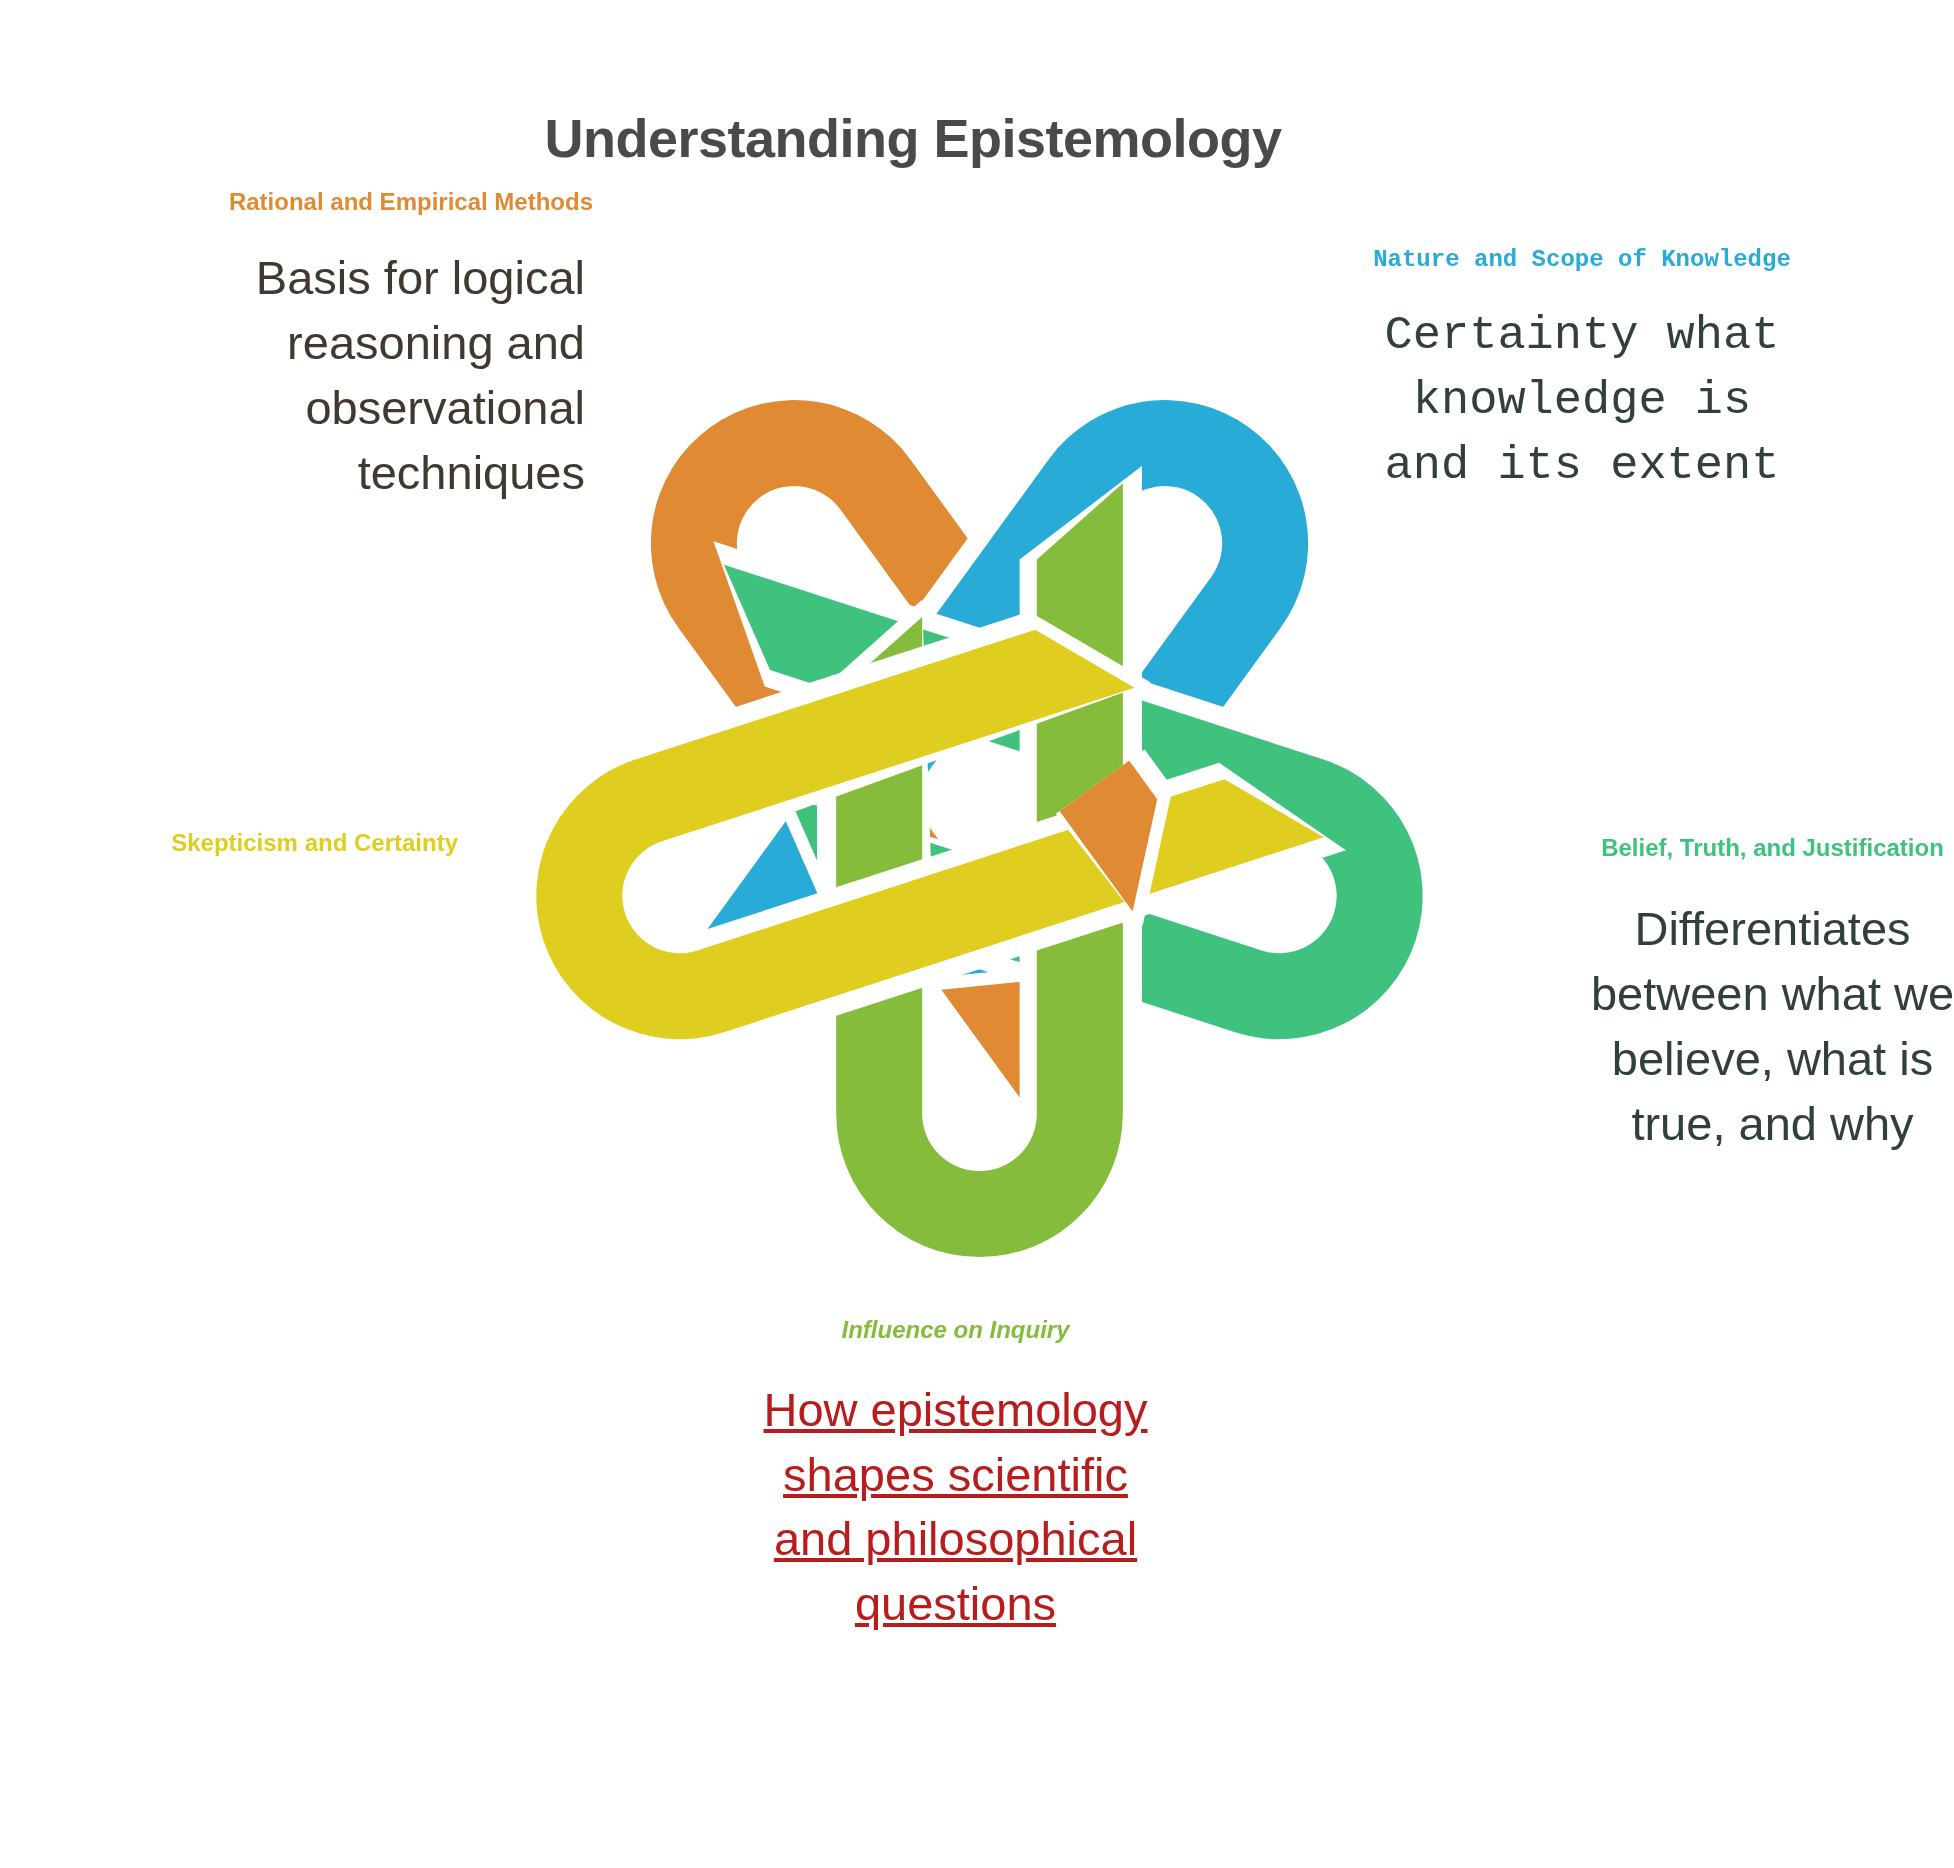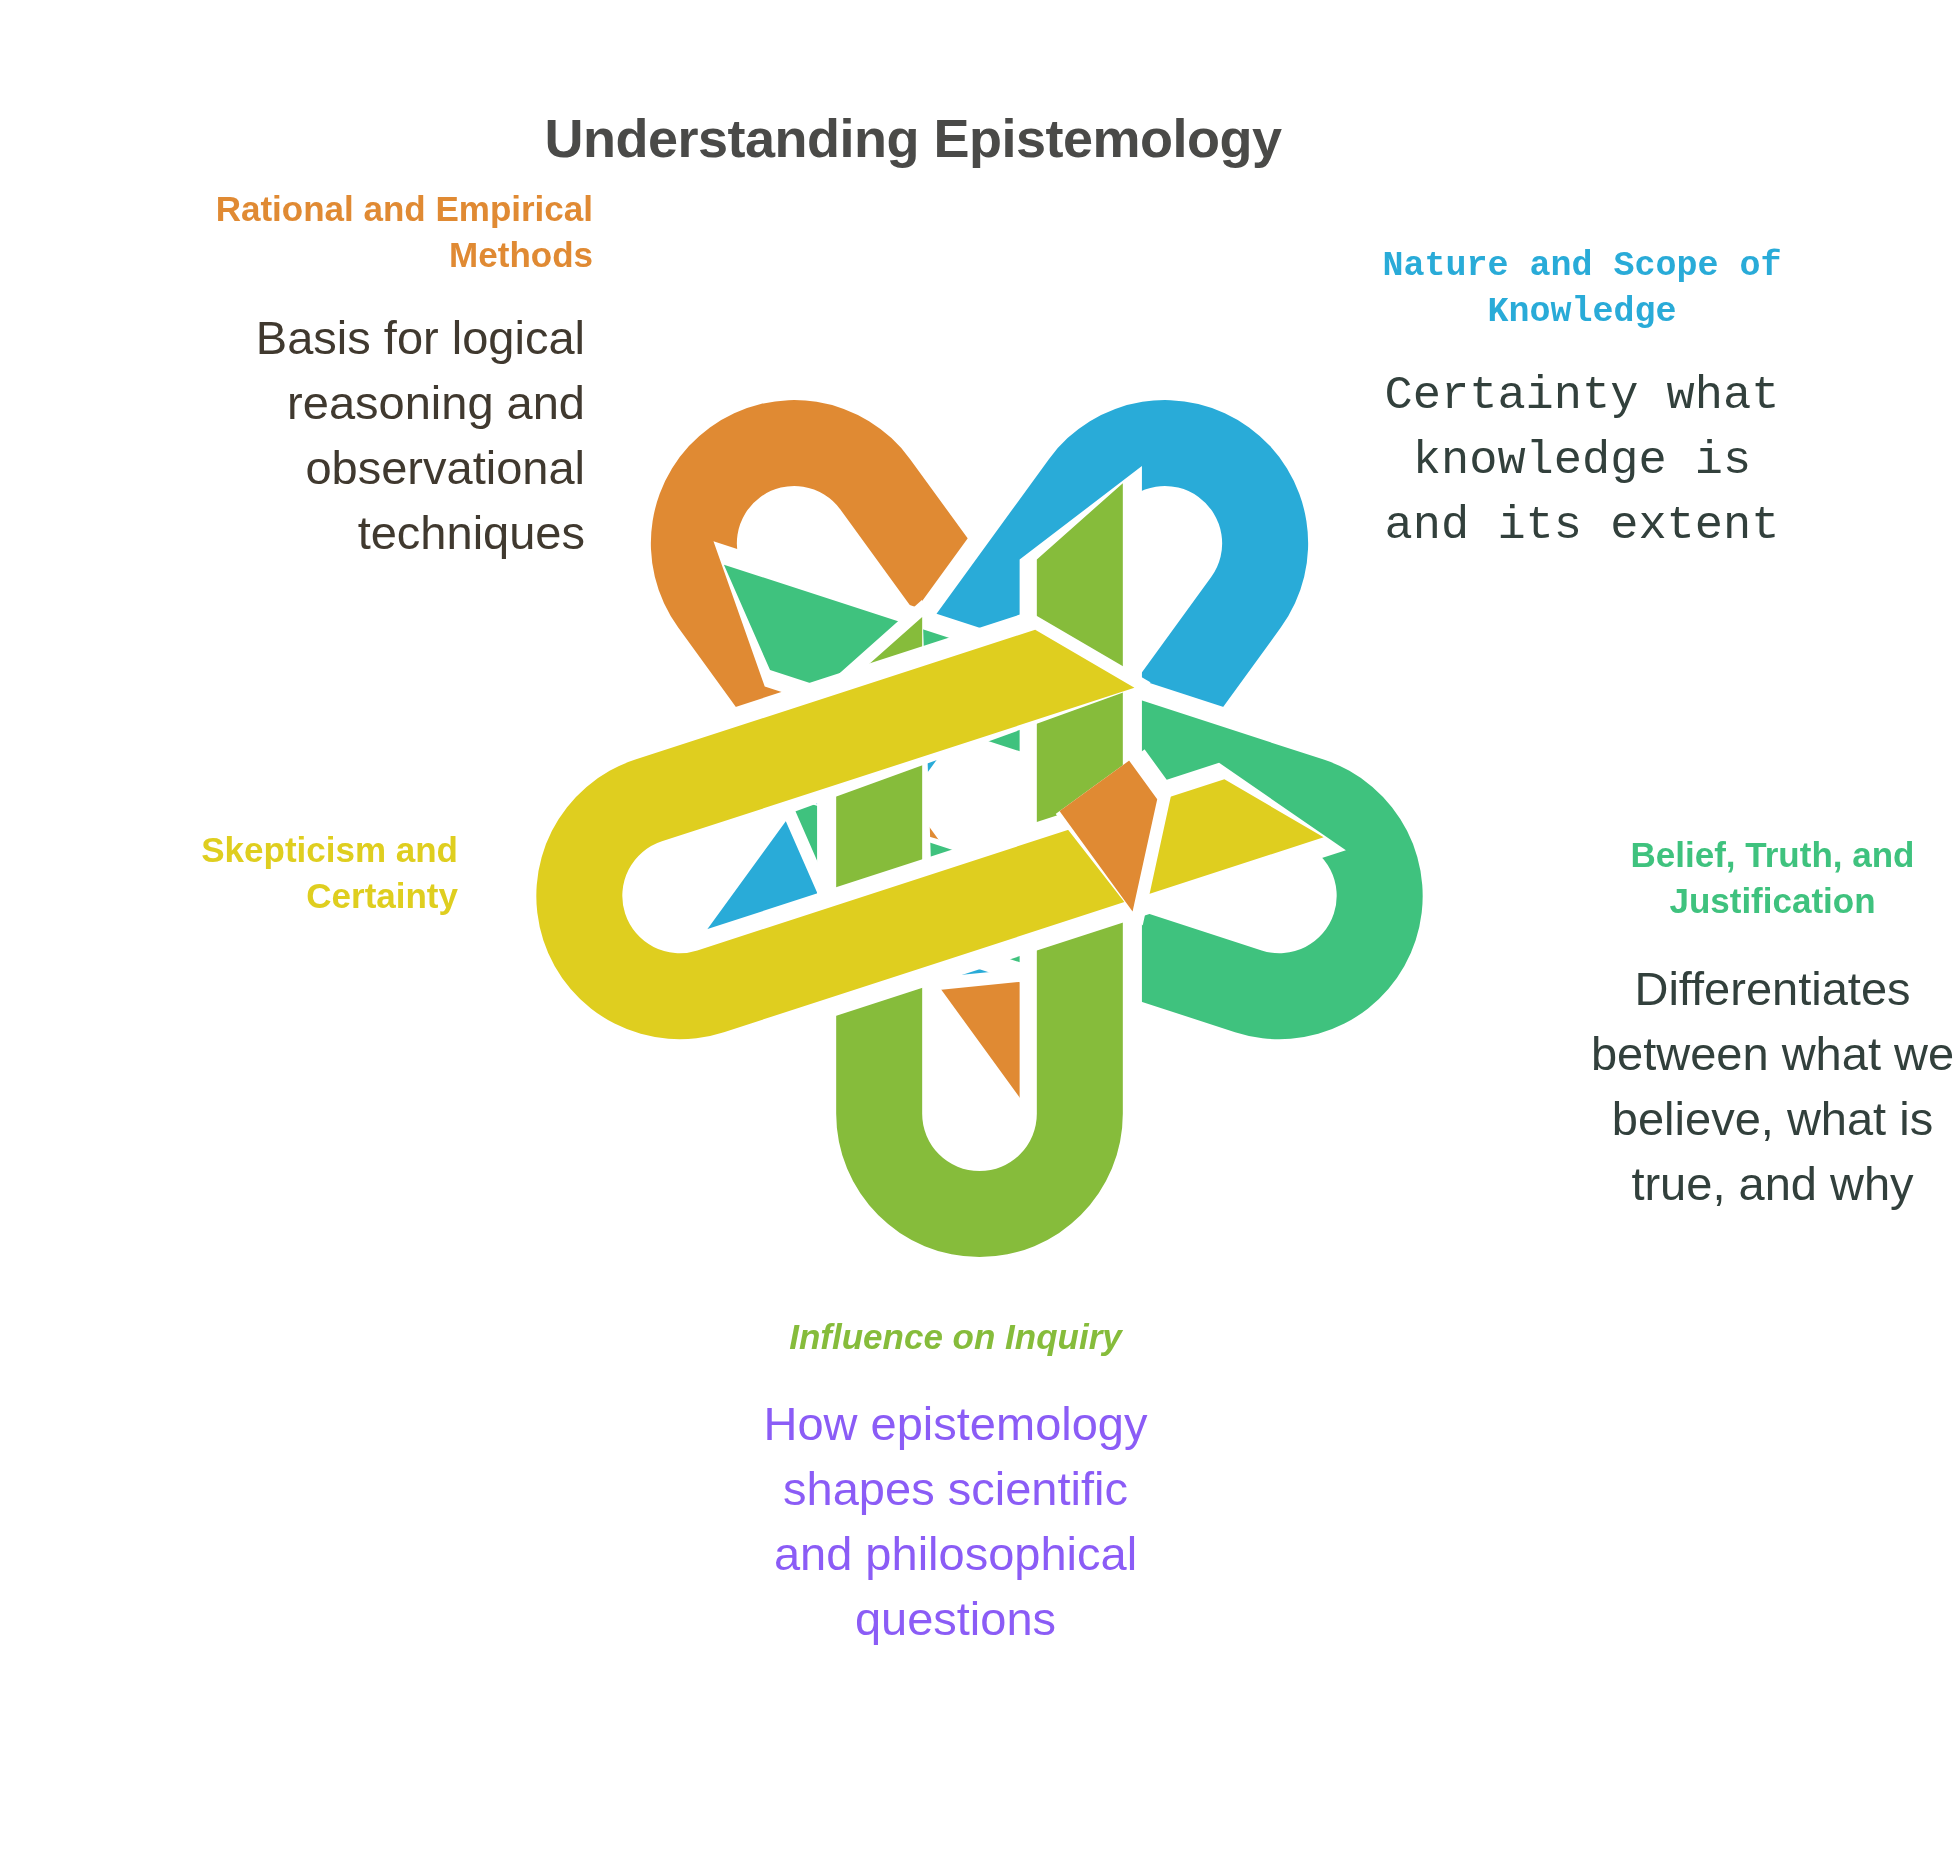--- a/index.html
+++ b/index.html
@@ -25,21 +25,21 @@
     font-size: 54px;
     font-weight: bold;
     color: #4a4a48;
     letter-spacing: -0.5px;
   }
 
   .callout {
     position: absolute;
   }
   .callout .heading {
-    font-size: 35px;
+    font-size: 24px;
     font-weight: bold;
     line-height: 1.30;
     margin: 0 0 29px 0;
   }
   .callout .body {
     font-size: 47px;
     line-height: 1.38;
     color: #3d3f33;
     margin: 8px;
   }
@@ -84,21 +84,21 @@
   #callout-belief .body { color: #32403c; }
   #callout-belief .body { margin-top: 34px; }
 
   #callout-influence {
     left: 755px;
     top: 1314px;
     width: 401px;
     text-align: center;
   }
   #callout-influence .heading { color: #86BC3B; font-style: italic; }
-  #callout-influence .body { color: #8b5cf6; }
+  #callout-influence .body { color: #b91c1c; text-decoration: underline; }
   #callout-influence .body { margin-top: 32.5px; }
 
   #knot-graphic {
     position: absolute;
     left: 497px;
     top: 349px;
     width: 965px;
     height: 918px;
   }
   #knot-graphic svg { display: block; width: 100%; height: 100%; }

